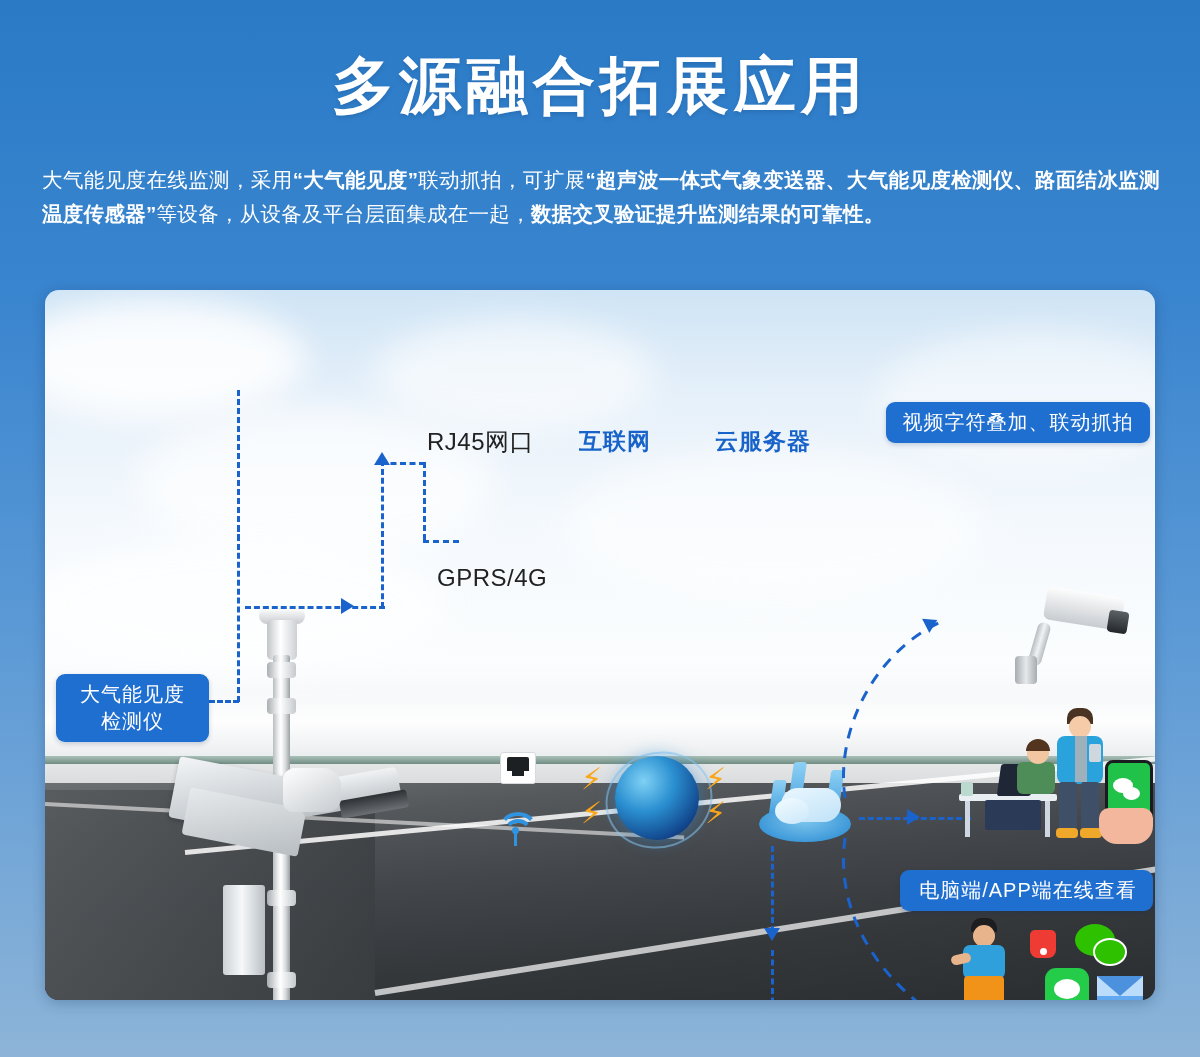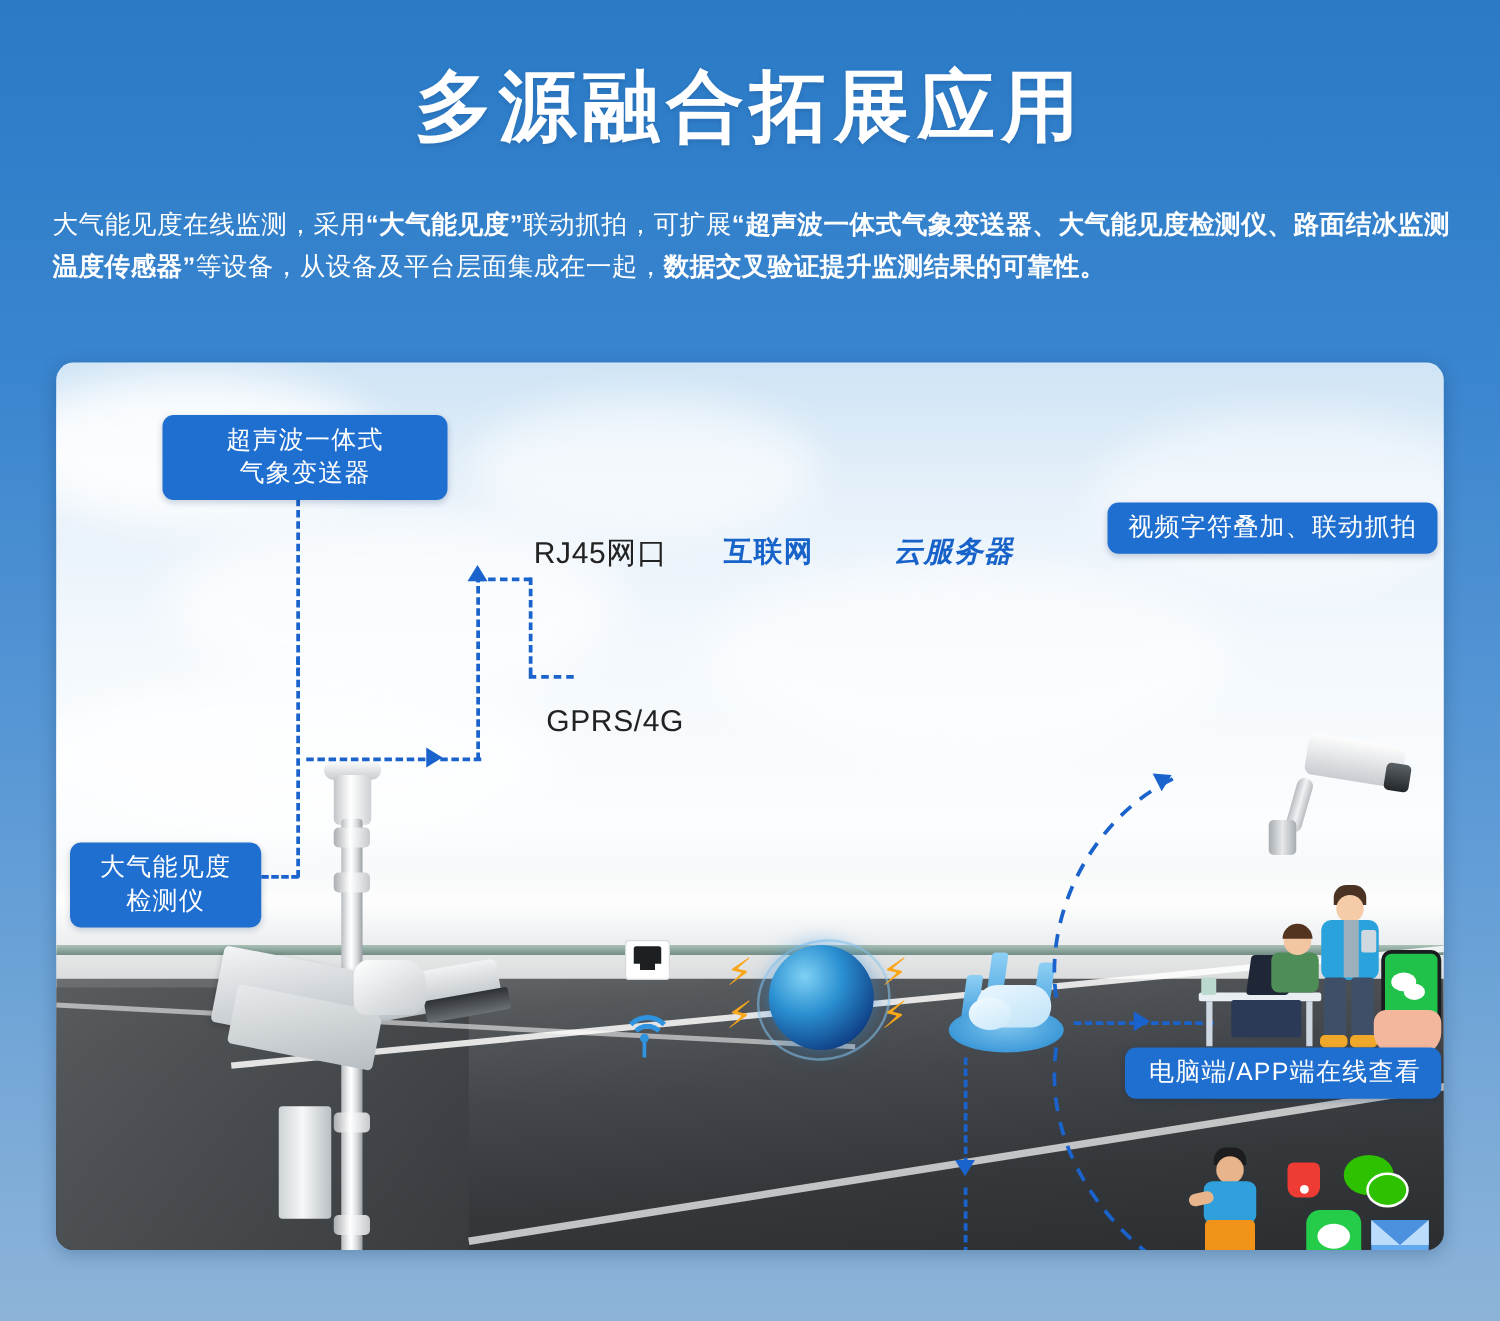--- a/index.html
+++ b/index.html
@@ -193,21 +193,21 @@
   <div class="plainlabel" style="left:392px;top:274px;">GPRS/4G</div>
 
   <div class="bluelabel" style="left:534px;top:136px;">互联网</div>
   <div id="globeRing"></div>
   <div id="globe"></div>
   <div class="bolt" style="left:536px;top:474px;">⚡</div>
   <div class="bolt" style="left:536px;top:508px;">⚡</div>
   <div class="bolt" style="left:660px;top:474px;">⚡</div>
   <div class="bolt" style="left:660px;top:508px;">⚡</div>
 
-  <div class="bluelabel" style="left:670px;top:136px;font-style:italic;">云服务器</div>
+  <div class="bluelabel" style="left:670px;top:136px;">云服务器</div>
   <div id="bars">
     <div class="bar" style="left:4px;width:13px;height:38px;"></div>
     <div class="bar" style="left:23px;width:13px;height:56px;"></div>
     <div class="bar" style="left:42px;width:13px;height:30px;"></div>
     <div class="bar" style="left:61px;width:13px;height:48px;"></div>
   </div>
   <div id="cloudDisc"></div>
   <div id="cloudPuff"></div>
   <div id="cloudPuff2"></div>
 
@@ -266,20 +266,18 @@
   </div>
   <div class="appicon" style="left:985px;top:640px;width:26px;height:28px;background:#ee3b33;border-radius:5px 5px 8px 8px;"></div>
   <div style="position:absolute;left:995px;top:658px;width:7px;height:7px;border-radius:50%;background:#fff;"></div>
   <div class="appicon" style="left:1030px;top:634px;width:40px;height:32px;background:#2dc100;border-radius:50%;"></div>
   <div style="position:absolute;left:1048px;top:648px;width:30px;height:24px;background:#2dc100;border-radius:50%;border:2px solid #fff;"></div>
   <div class="appicon" style="left:1000px;top:678px;width:44px;height:44px;background:#24cc4a;border-radius:11px;"></div>
   <div style="position:absolute;left:1009px;top:689px;width:26px;height:20px;border-radius:50%;background:#fff;"></div>
   <div class="appicon" style="left:1052px;top:686px;width:46px;height:32px;background:#63a9ef;border-radius:3px;"></div>
   <div style="position:absolute;left:1052px;top:686px;width:0;height:0;border-left:23px solid #bcdcfb;border-right:23px solid #bcdcfb;border-top:20px solid #4b91dd;"></div>
 
-  <div class="badge" style="left:85px;top:42px;width:200px;">超声波一体式
-气象变送器</div>
   <div class="badge" style="left:11px;top:384px;width:125px;">大气能见度
 检测仪</div>
   <div class="badge" style="left:841px;top:112px;width:236px;">视频字符叠加、联动抓拍</div>
-  <div class="badge" style="left:855px;top:548px;width:222px;padding-left:17px;">电脑端/APP端在线查看</div>
+  <div class="badge" style="left:855px;top:580px;width:222px;padding-left:17px;">电脑端/APP端在线查看</div>
 
 </div>
 
 </body></html>

